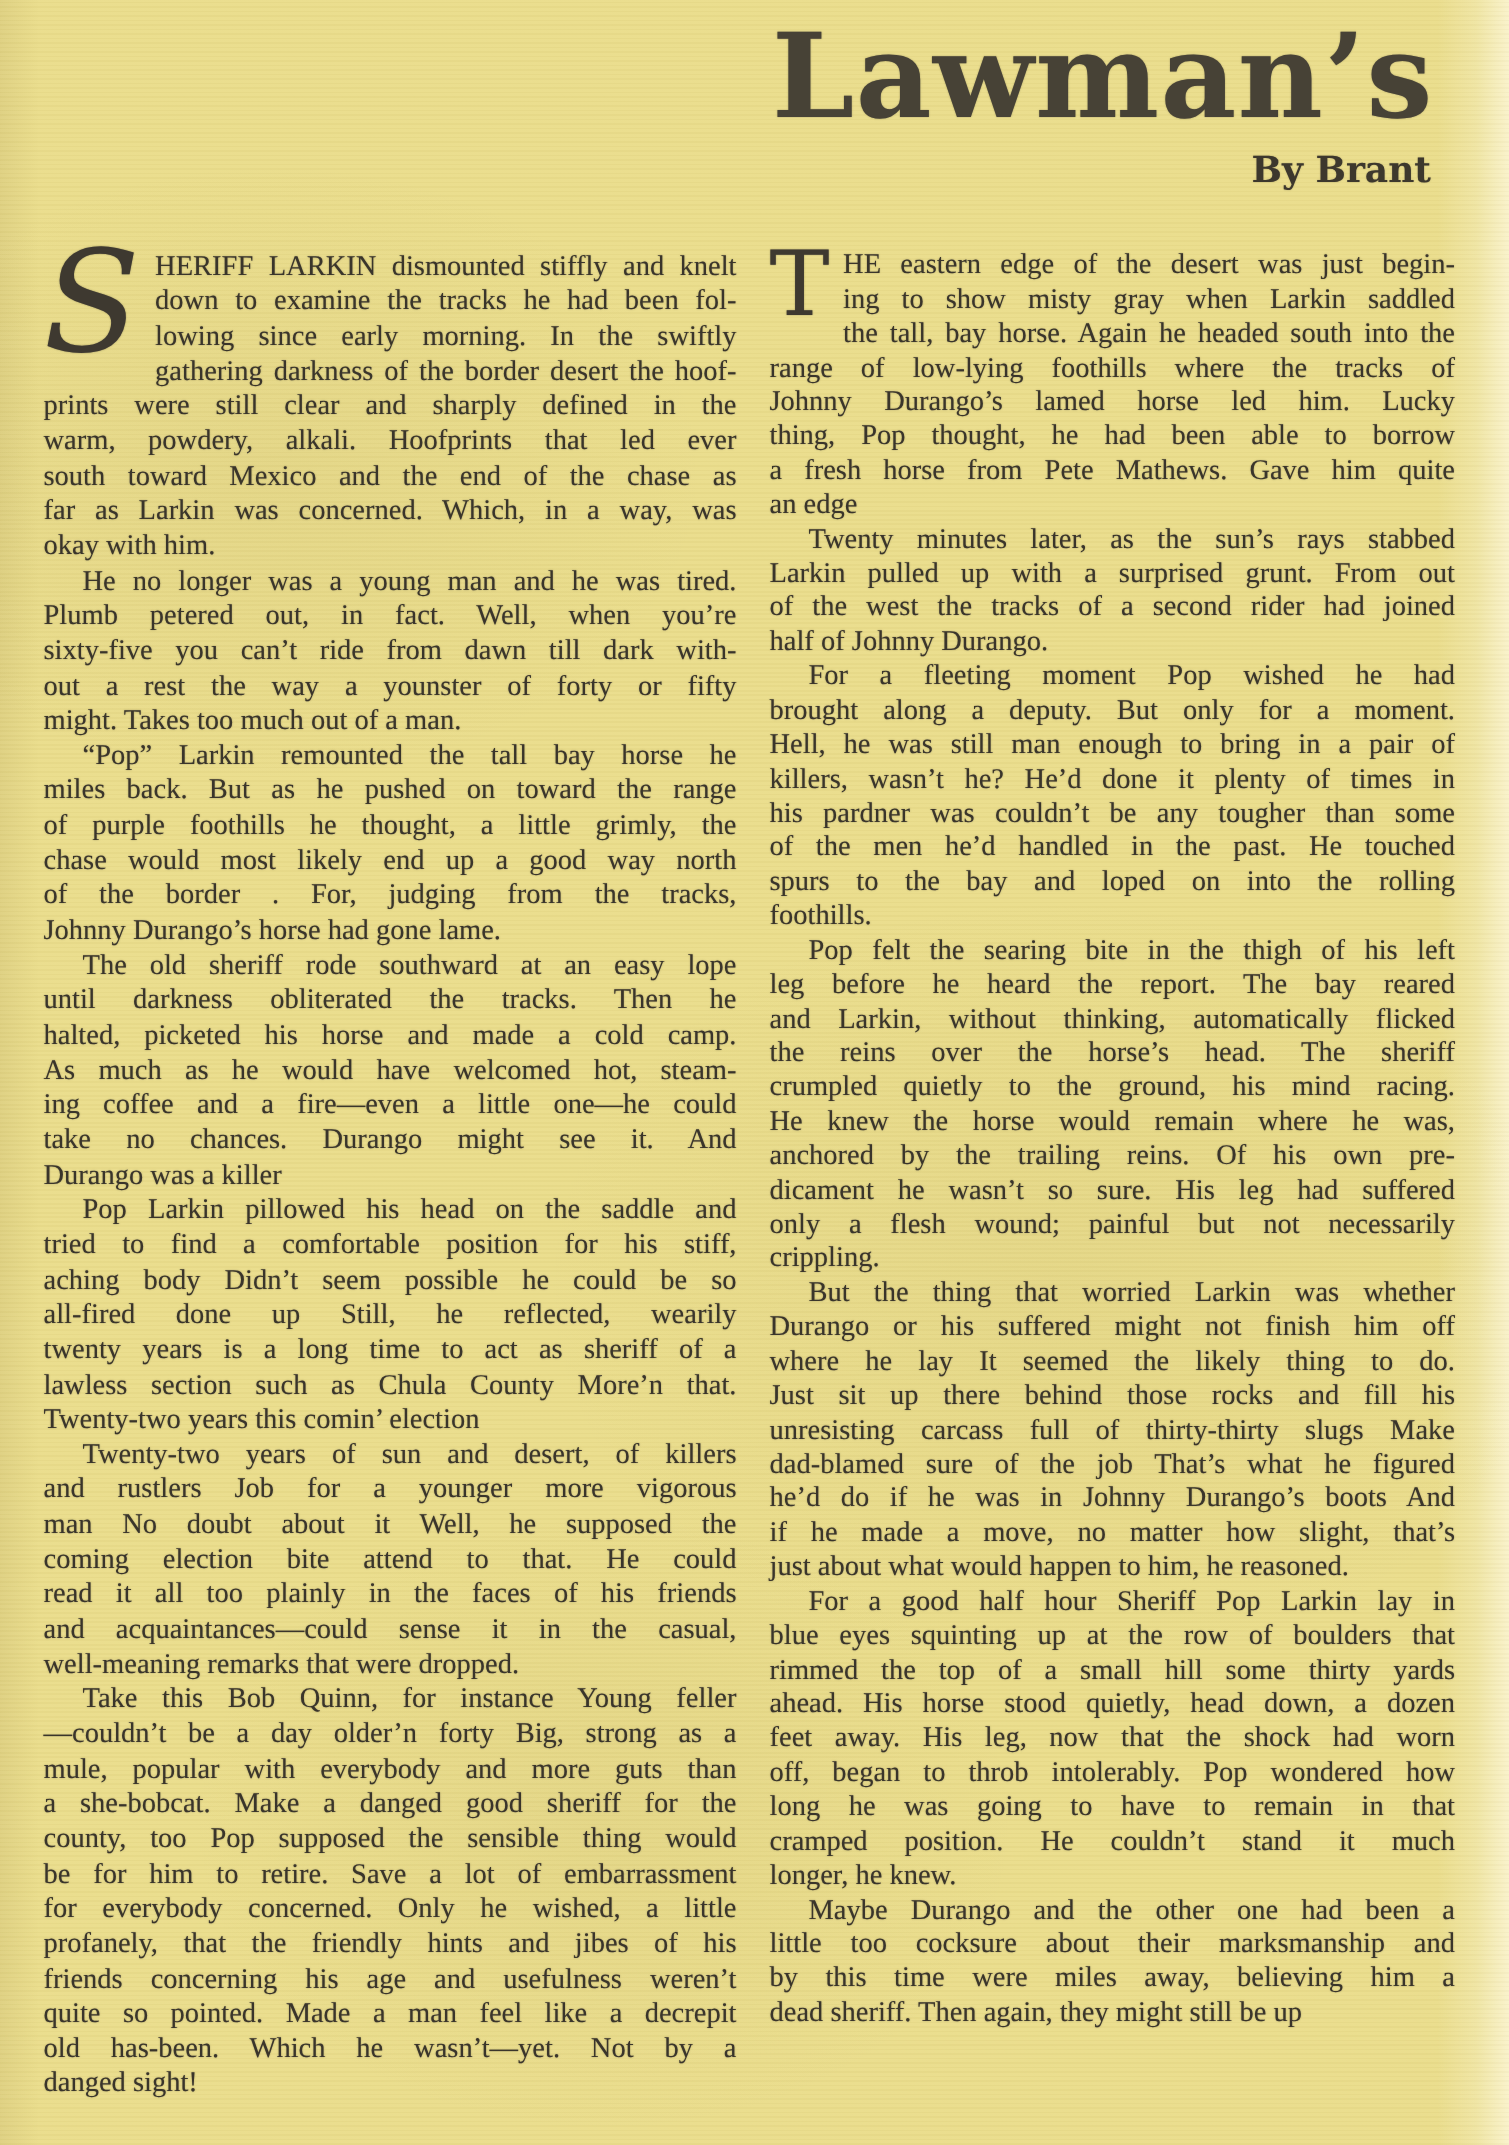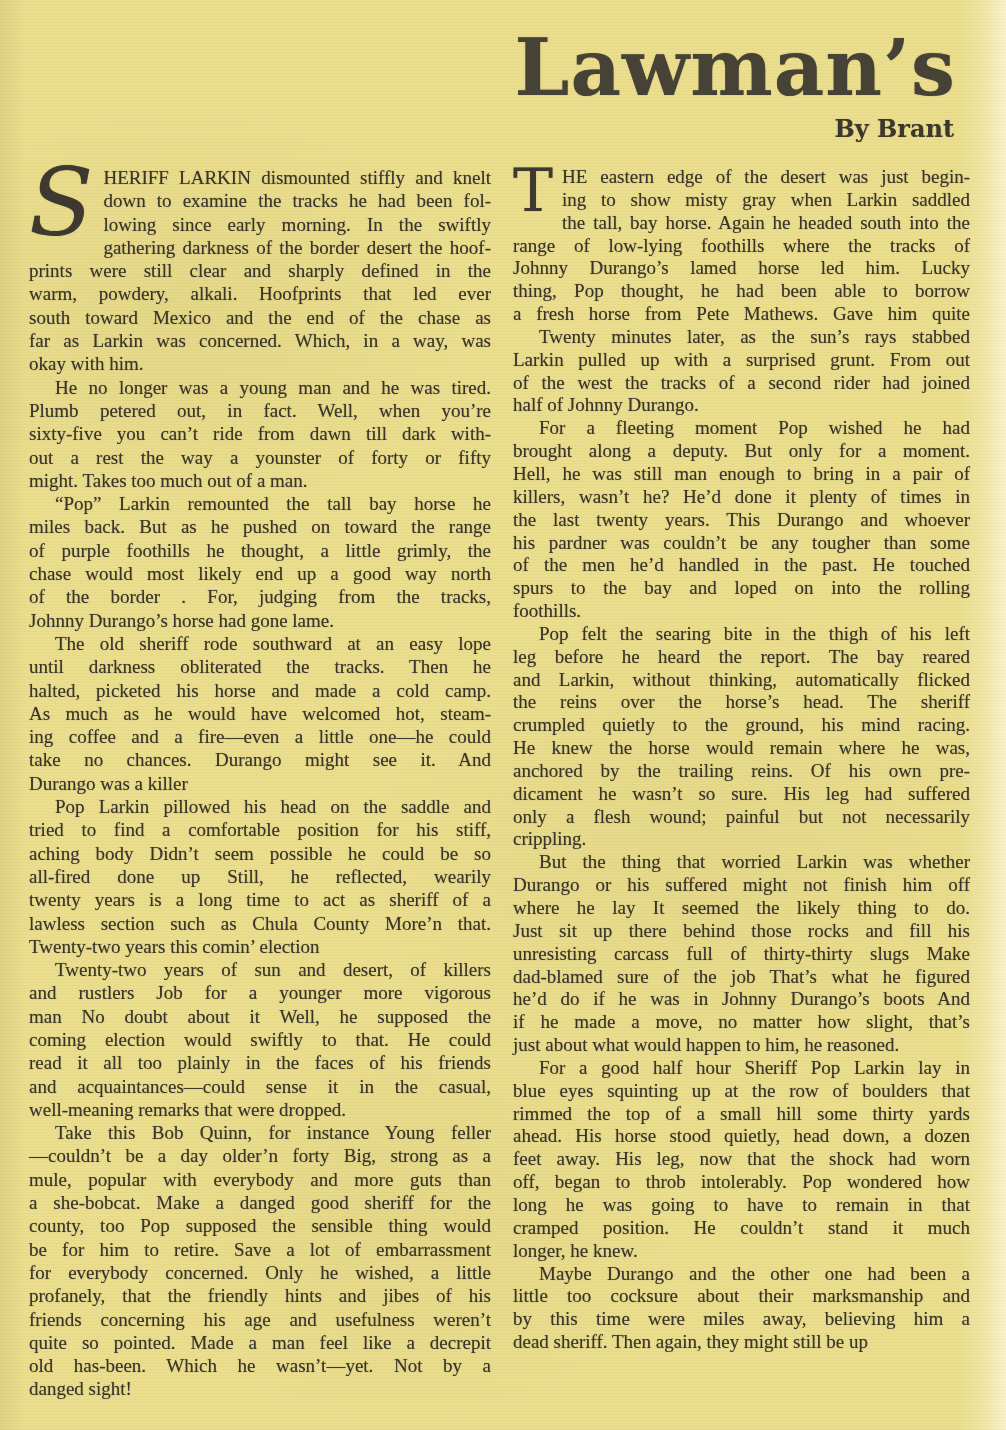--- a/index.html
+++ b/index.html
@@ -19,21 +19,21 @@
       radial-gradient(ellipse 400px 300px at 40% 85%, rgba(125,104,44,0.06), transparent 70%),
       repeating-linear-gradient(0deg, rgba(150,128,58,0.045) 0 1px, rgba(255,250,220,0.03) 1px 3px),
       linear-gradient(90deg, rgba(120,100,40,0.10) 0, rgba(120,100,40,0) 26px),
       linear-gradient(270deg, rgba(255,250,225,0.75) 0, rgba(255,250,225,0.28) 22px, rgba(255,250,225,0) 48px),
       var(--paper);
     font-family:"Liberation Serif", serif;
     color:var(--ink);
   }
   .title-block{
     position:absolute;
-    top:28px;right:50px;
+    top:12px;right:50px;
     text-align:right;
   }
   .story-title{
     margin:0;
     font-family:"DejaVu Serif", serif;
     font-weight:bold;
     font-size:78px;
     line-height:80px;
     letter-spacing:1px;
     color:var(--title-ink);
@@ -141,21 +141,21 @@
           <div class="line">aching body Didn’t seem possible he could be so</div>
           <div class="line">all-fired done up Still, he reflected, wearily</div>
           <div class="line">twenty years is a long time to act as sheriff of a</div>
           <div class="line">lawless section such as Chula County More’n that.</div>
           <div class="line last">Twenty-two years this comin’ election</div>
         </div>
         <div class="para">
           <div class="line first-indent">Twenty-two years of sun and desert, of killers</div>
           <div class="line">and rustlers Job for a younger more vigorous</div>
           <div class="line">man No doubt about it Well, he supposed the</div>
-          <div class="line">coming election would swiftly to that. He could</div>
+          <div class="line">coming election bite attend to that. He could</div>
           <div class="line">read it all too plainly in the faces of his friends</div>
           <div class="line">and acquaintances—could sense it in the casual,</div>
           <div class="line last">well-meaning remarks that were dropped.</div>
         </div>
         <div class="para">
           <div class="line first-indent">Take this Bob Quinn, for instance Young feller</div>
           <div class="line">—couldn’t be a day older’n forty Big, strong as a</div>
           <div class="line">mule, popular with everybody and more guts than</div>
           <div class="line">a she-bobcat. Make a danged good sheriff for the</div>
           <div class="line">county, too Pop supposed the sensible thing would</div>
@@ -171,33 +171,33 @@
     <div class="col col-2">
         <div class="para">
           <span class="dropcap lines-2">T</span>
           <div class="line">HE eastern edge of the desert was just begin-</div>
           <div class="line">ing to show misty gray when Larkin saddled</div>
           <div class="line">the tall, bay horse. Again he headed south into the</div>
           <div class="line">range of low-lying foothills where the tracks of</div>
           <div class="line">Johnny Durango’s lamed horse led him. Lucky</div>
           <div class="line">thing, Pop thought, he had been able to borrow</div>
           <div class="line">a fresh horse from Pete Mathews. Gave him quite</div>
+          <div class="line last">an edge</div>
         </div>
         <div class="para">
           <div class="line first-indent">Twenty minutes later, as the sun’s rays stabbed</div>
           <div class="line">Larkin pulled up with a surprised grunt. From out</div>
           <div class="line">of the west the tracks of a second rider had joined</div>
           <div class="line last">half of Johnny Durango.</div>
         </div>
         <div class="para">
           <div class="line first-indent">For a fleeting moment Pop wished he had</div>
           <div class="line">brought along a deputy. But only for a moment.</div>
           <div class="line">Hell, he was still man enough to bring in a pair of</div>
           <div class="line">killers, wasn’t he? He’d done it plenty of times in</div>
-          <div class="line">the last twenty years. This Durango and whoever</div>
           <div class="line">his pardner was couldn’t be any tougher than some</div>
           <div class="line">of the men he’d handled in the past. He touched</div>
           <div class="line">spurs to the bay and loped on into the rolling</div>
           <div class="line last">foothills.</div>
         </div>
         <div class="para">
           <div class="line first-indent">Pop felt the searing bite in the thigh of his left</div>
           <div class="line">leg before he heard the report. The bay reared</div>
           <div class="line">and Larkin, without thinking, automatically flicked</div>
           <div class="line">the reins over the horse’s head. The sheriff</div>

